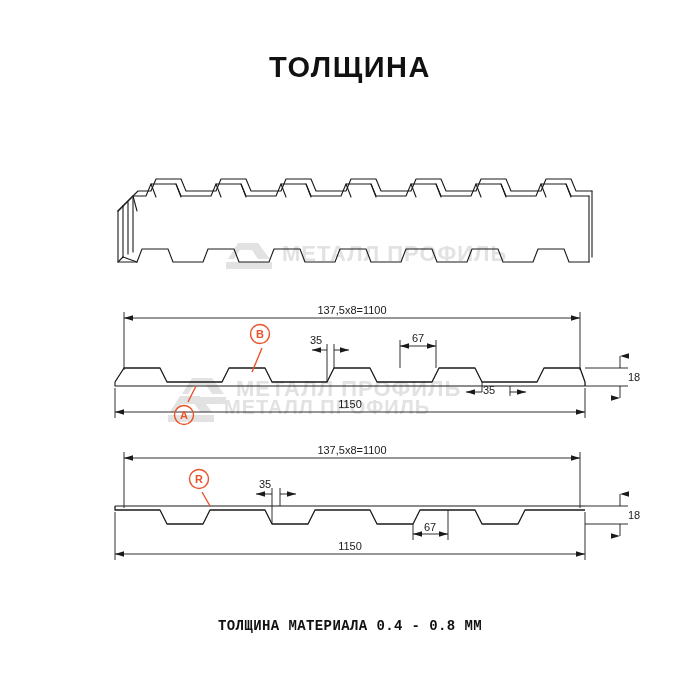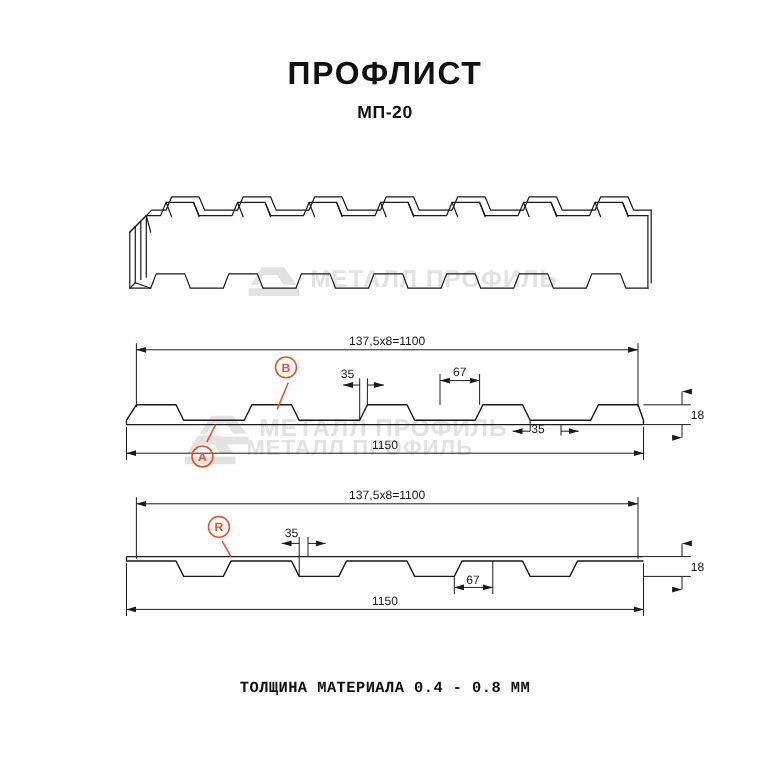--- a/index.html
+++ b/index.html
@@ -69,22 +69,21 @@
     fill: #e2e2e2;
     letter-spacing: 1px;
   }
 </style>
 </head>
 <body>
 
 <div class="page">
 
   <div class="title-block">
-    <div class="title">ПРОФЛИСТ</div>
-    <div class="subtitle">МП-20</div>
+    <div class="title">ТОЛЩИНА</div>
   </div>
 
   <svg class="wm" width="700" height="700" viewBox="0 0 700 700">
 
     <g transform="translate(228,245)">
       <g>
         <path d="M0,14 L10,-2 L30,-2 L42,14 L30,14 L24,5 L12,5 L6,14 Z" fill="#e2e2e2"></path>
         <rect x="-2" y="17" width="46" height="7" fill="#e2e2e2"></rect>
       </g>
       <text class="wm-text" x="54" y="16" font-size="22">МЕТАЛЛ ПРОФИЛЬ</text>

